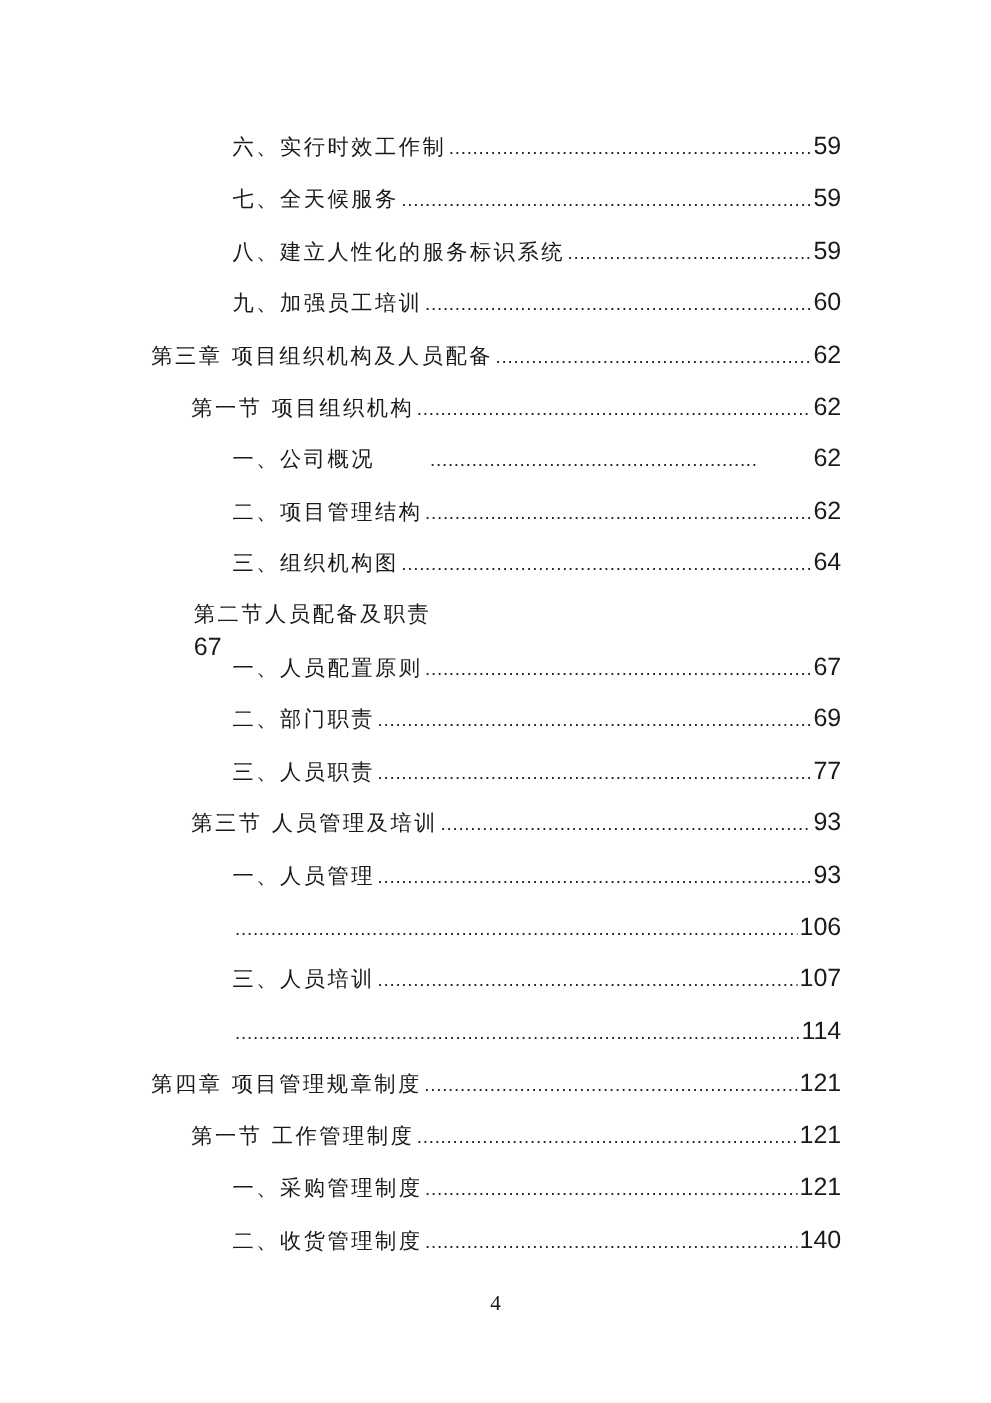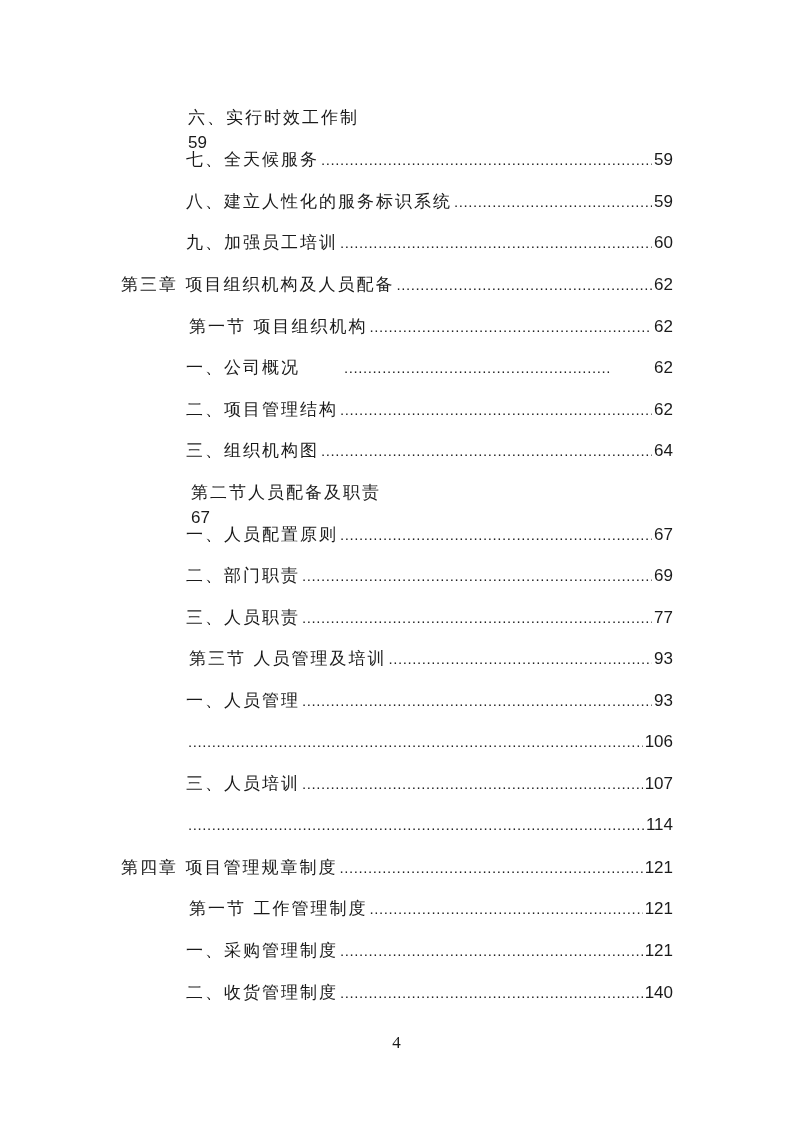--- a/index.html
+++ b/index.html
@@ -2,31 +2,31 @@
 <html><head>
   <meta charset="utf-8">
   <style>
     html, body { margin: 0; padding: 0; background: #ffffff; }
     body { width: 793px; height: 1122px; position: relative; overflow: hidden; font-family: "DejaVu Sans", sans-serif; color: #1a1a1a; }
     .toc { position: absolute; left: 0; top: 0; width: 793px; }
     .toc-row { position: absolute; right: 120px; display: flex; align-items: baseline; height: 26px; font-size: 17px; line-height: 26px; white-space: nowrap; }
     .toc-row .label { letter-spacing: 2px; flex: 0 0 auto; }
     .toc-row .leader { flex: 1 1 auto; overflow: hidden; margin: 0 2px; font-family: "Liberation Sans", sans-serif; font-size: 15px; letter-spacing: 0.6px; color: #222; }
     .toc-row .leader::before { content: "......................................................................................................................................................................................................"; }
-    .toc-row .page { flex: 0 0 auto; font-family: "Liberation Sans", sans-serif; font-size: 17px; }
+    .toc-row .page { flex: 0 0 auto; font-family: "Liberation Sans", sans-serif; font-size: 20px; }
     .lvl-0 { left: 121px; }
-    .lvl-1 { left: 153px; margin-left: 36px; }
+    .lvl-1 { left: 153px; }
     .lvl-2 { left: 186px; }
     .page-number { position: absolute; top: 1033px; left: 0; width: 793px; text-align: center; font-family: "Liberation Serif", serif; font-size: 17px; }
   </style>
 </head>
 <body>
 
 <div class="toc" id="toc">
-    <div class="toc-row lvl-2" style="top: 104px; flex-direction: column;">
+    <div class="toc-row lvl-2" style="top: 104px;">
       <span class="label">六、实行时效工作制</span>
       <span class="leader"></span>
       <span class="page">59</span>
     </div>
     <div class="toc-row lvl-2" style="top: 146px;">
       <span class="label">七、全天候服务</span>
       <span class="leader"></span>
       <span class="page">59</span>
     </div>
     <div class="toc-row lvl-2" style="top: 188px;">

